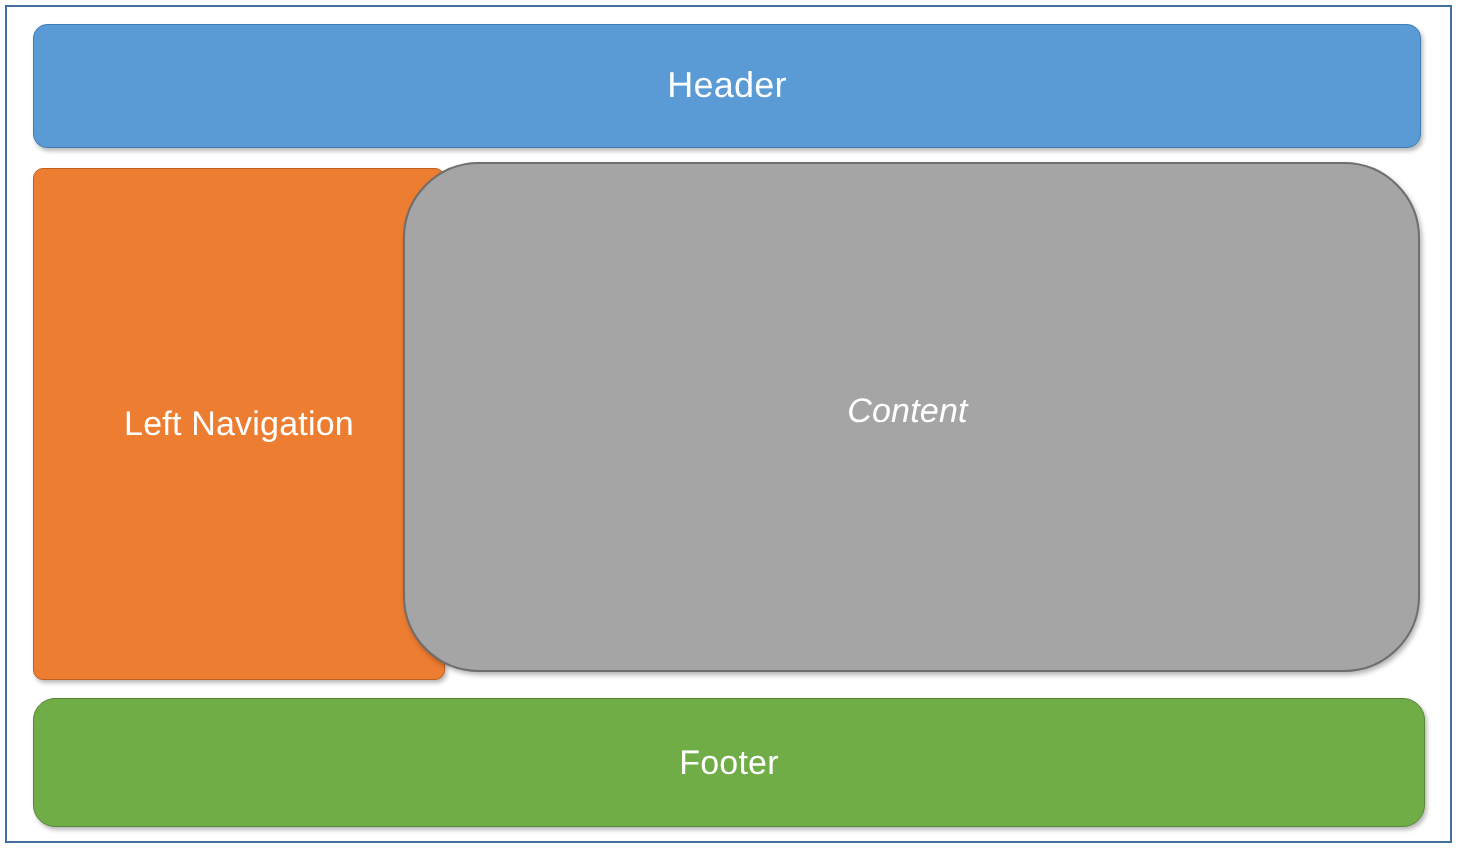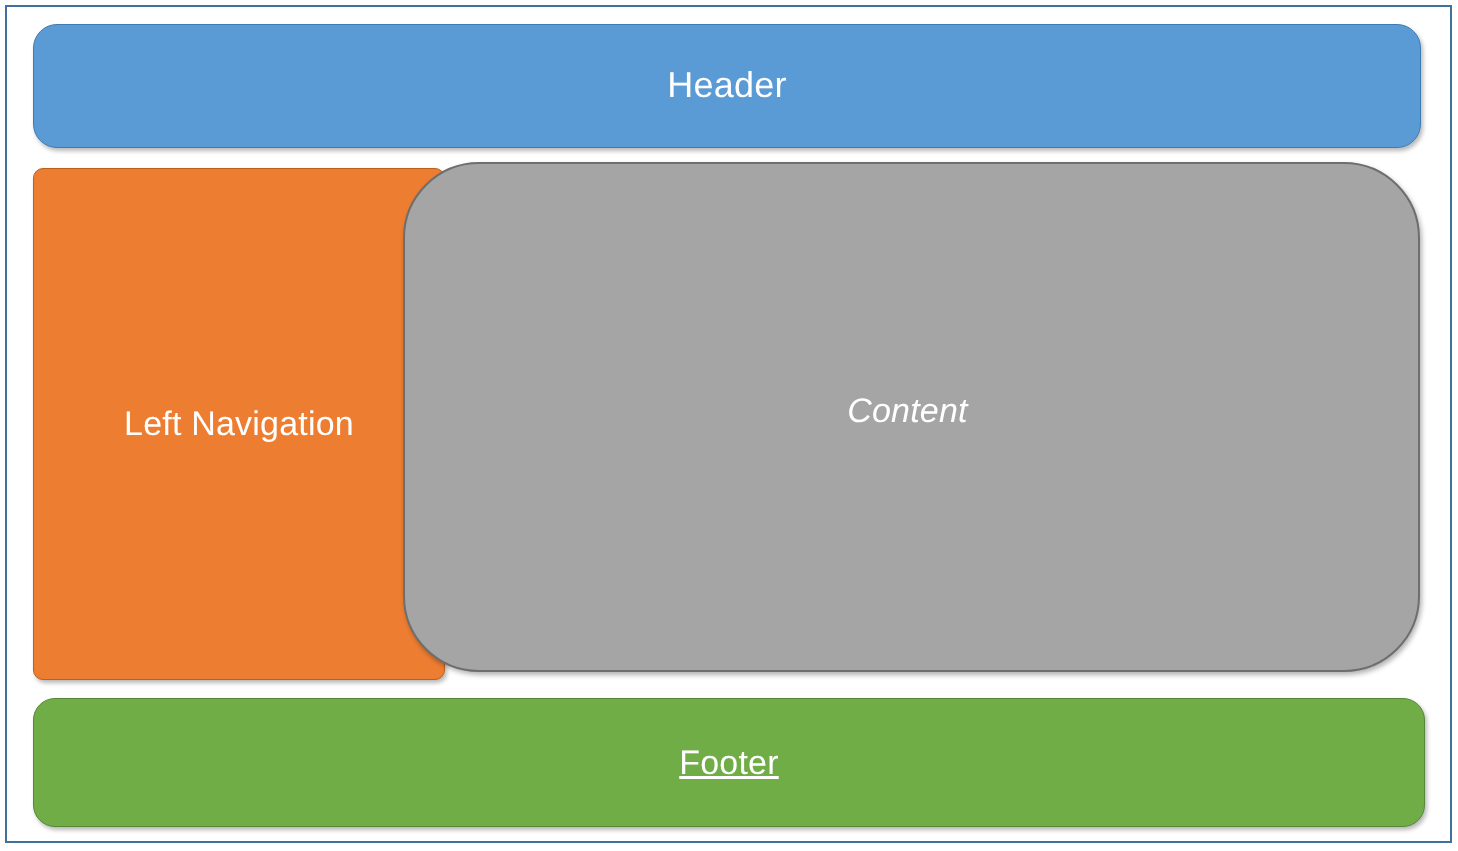--- a/index.html
+++ b/index.html
@@ -52,21 +52,21 @@
   }
 
   
   #header-block {
     left: 33px;
     top: 24px;
     width: 1388px;
     height: 124px;
     background: #5B9BD5;
     border: 1.5px solid #3E7DB4;
-    border-radius: 24px;
+    border-radius: 14px;
     box-shadow: 2px 3px 4px rgba(0,0,0,0.28);
     font-size: 36px;
   }
 
   
   #left-nav-block {
     left: 33px;
     top: 168px;
     width: 412px;
     height: 512px;
@@ -101,21 +101,20 @@
   #footer-block {
     left: 33px;
     top: 698px;
     width: 1392px;
     height: 129px;
     background: #70AD47;
     border: 1.5px solid #568837;
     border-radius: 22px;
     box-shadow: 2px 3px 4px rgba(0,0,0,0.28);
     font-size: 34px;
-    text-decoration: underline;
   }
 
   #header-block .block-label { position: relative; top: -1px; }
   #left-nav-block .block-label { position: relative; top: 0px; }
   #footer-block .block-label { position: relative; top: 0px; }
 </style>
 </head>
 <body>
 
 <div id="canvas">

